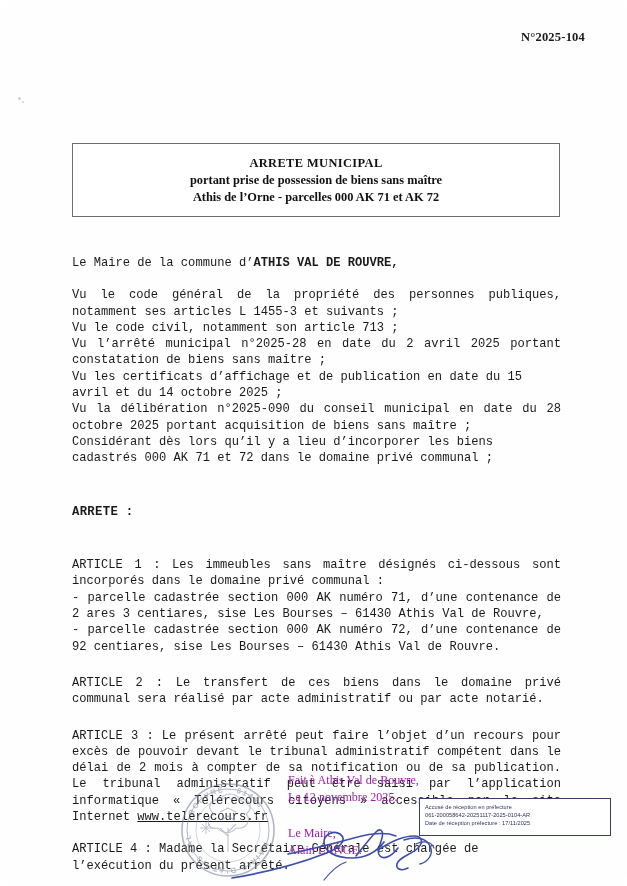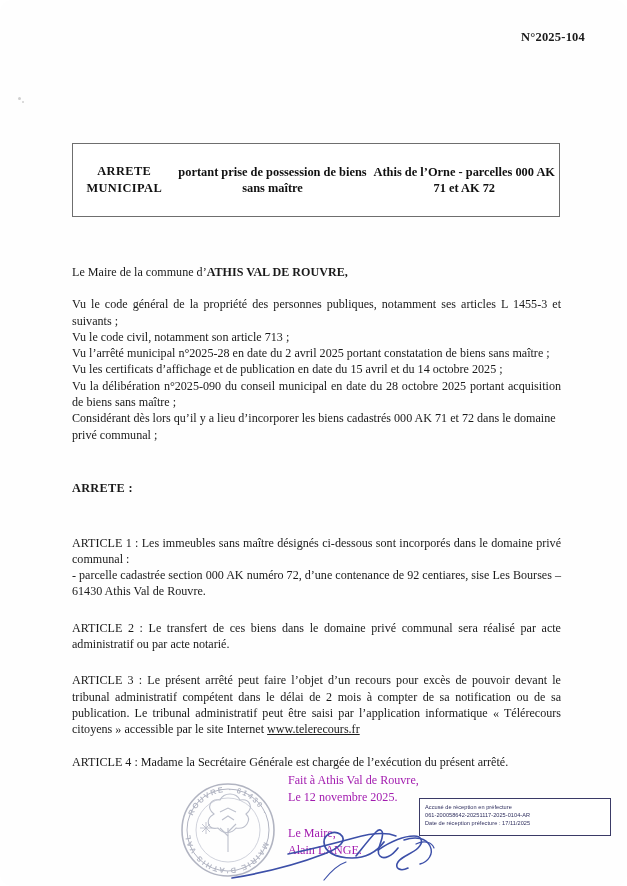--- a/index.html
+++ b/index.html
@@ -48,43 +48,44 @@
   
   .title-box {
     position: absolute;
     top: 143px;
     left: 72px;
     width: 488px;
     height: 74px;
     border: 1px solid #6e6e6e;
     box-sizing: border-box;
     display: flex;
-    flex-direction: row;
+    flex-direction: column;
     align-items: center;
     justify-content: center;
     background: #fff;
   }
   .title-line {
     font-weight: bold;
     font-size: 12.4px;
     line-height: 16.5px;
     text-align: center;
     color: #111;
   }
   .title-line.main {
     letter-spacing: 0.4px;
     margin-bottom: 1px;
   }
 
   
   .body-area {
     position: absolute;
-    top: 264px;
+    top: 255px;
     left: 72px;
     width: 489px;
+    font-family: Liberation Mono, monospace;
   }
   .para {
     font-size: 12.1px;
     line-height: 16.3px;
     text-align: justify;
     text-justify: inter-word;
     margin: 0;
     color: #1a1a1a;
   }
   .para.nojust { text-align: left; }
@@ -194,20 +195,21 @@
     <p class="para">Vu la délibération n°2025-090 du conseil municipal en date du 28 octobre 2025 portant acquisition de biens sans maître ;</p>
     <p class="para nojust">Considérant dès lors qu’il y a lieu d’incorporer les biens cadastrés 000 AK 71 et 72 dans le domaine privé communal ;</p>
 
     <div class="spacer-26"></div>
 
     <p class="arrete-kw">ARRETE :</p>
 
     <div class="spacer-26"></div>
 
     <p class="para">ARTICLE 1 : Les immeubles sans maître désignés ci-dessous sont incorporés dans le domaine privé communal :</p>
+    <p class="para">- parcelle cadastrée section 000 AK numéro 71, d’une contenance de 2 ares 3 centiares, sise Les Bourses – 61430 Athis Val de Rouvre,</p>
     <p class="para">- parcelle cadastrée section 000 AK numéro 72, d’une contenance de 92 centiares, sise Les Bourses – 61430 Athis Val de Rouvre.</p>
 
     <div class="spacer-20"></div>
 
     <p class="para">ARTICLE 2 : Le transfert de ces biens dans le domaine privé communal sera réalisé par acte administratif ou par acte notarié.</p>
 
     <div class="spacer-20"></div>
 
     <p class="para"><span>ARTICLE 3 : Le présent arrêté peut faire l’objet d’un recours pour excès de pouvoir devant le tribunal administratif compétent dans le délai de 2 mois à compter de sa notification ou de sa publication. Le tribunal administratif peut être saisi par l’application informatique « Télérecours citoyens » accessible par le site Internet </span><span class="link-underline">www.telerecours.fr</span></p>
 

